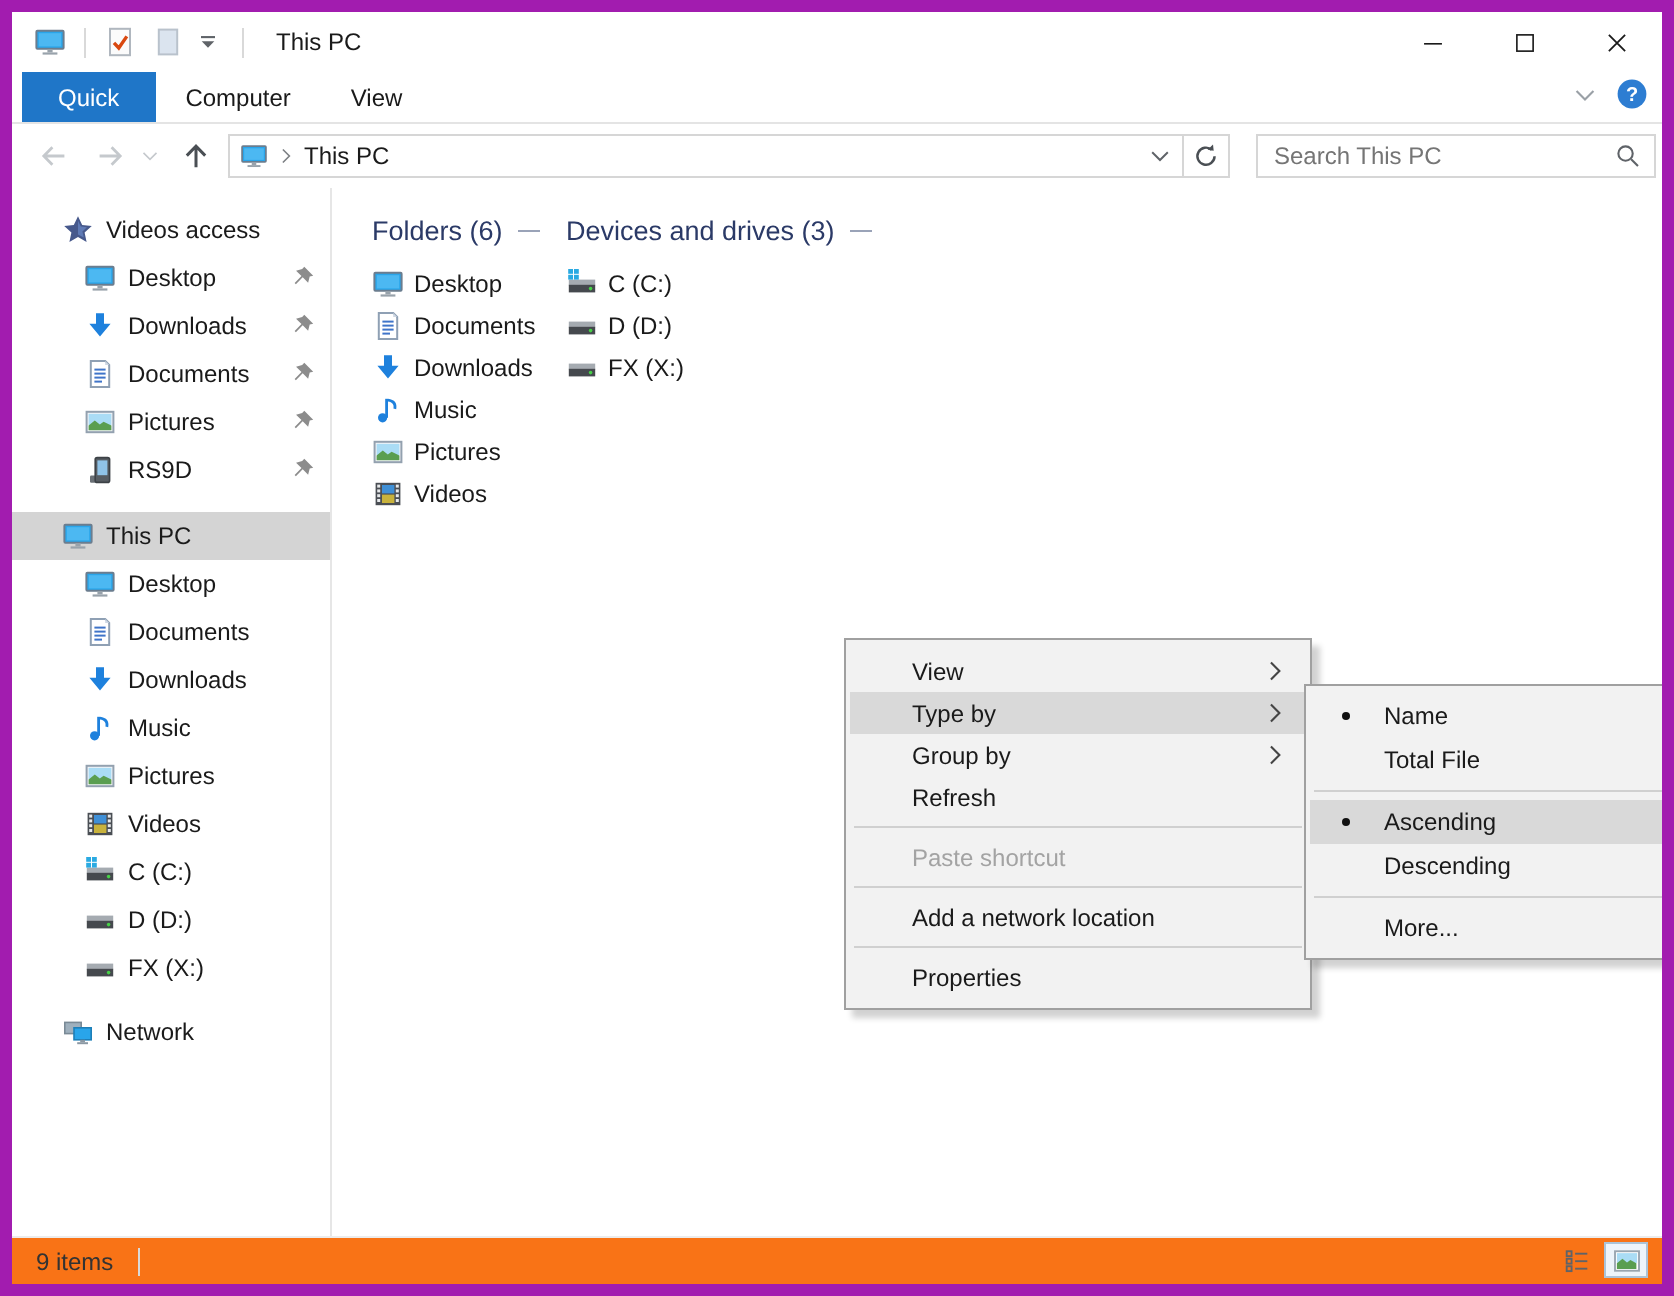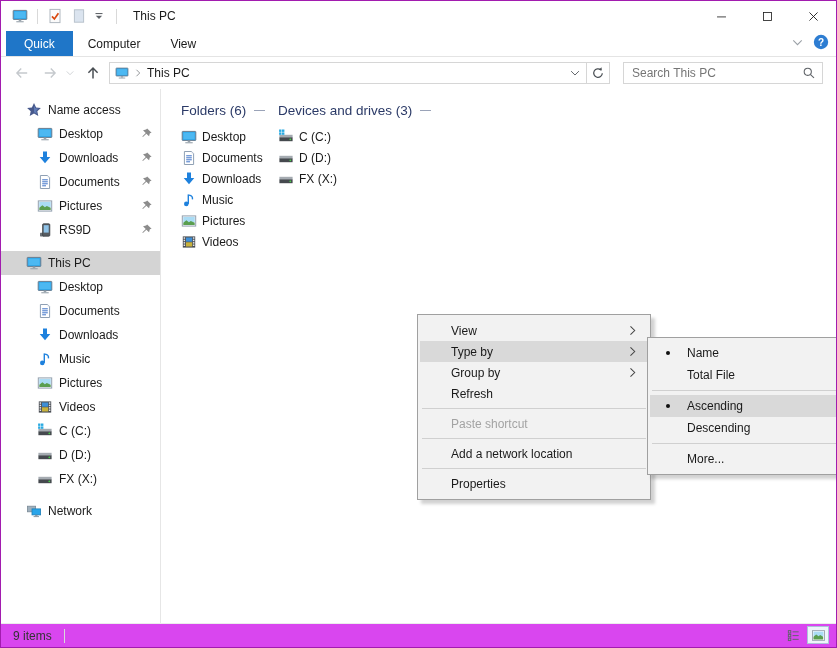--- a/index.html
+++ b/index.html
@@ -1,16 +1,16 @@
 <!DOCTYPE html>
 <html><head>
 <meta charset="utf-8">
 <style>
   html,body{margin:0;padding:0;background:#fff;}
-  .window{position:relative;width:837px;height:648px;box-sizing:border-box;border:1px solid #a21caf;
+  .window{position:relative;width:837px;height:648px;box-sizing:border-box;border:6px solid #a21caf;
           background:#fff;font-family:"Liberation Sans",sans-serif;font-size:12px;color:#1a1a1a;overflow:hidden;}
   svg{display:block;}
   .icon16{width:16px;height:16px;flex:none;}
   .icon14{width:14px;height:14px;flex:none;}
 
   
   .titlebar{position:absolute;top:0;left:0;right:0;height:30px;display:flex;align-items:center;}
   .qat{display:flex;align-items:center;padding-left:9px;}
   .qat-sep{width:1px;height:15px;background:#d9d9d9;margin:0 7px;}
   .qat-btn{display:flex;align-items:center;justify-content:center;width:20px;height:22px;}
@@ -69,21 +69,21 @@
   .cm-item .arrow{margin-left:auto;width:13px;height:13px;color:#454545;}
   .cm-item.hl{background:#d9d9d9;}
   .cm-item.disabled{color:#a3a3a3;}
   .menu-sep{height:1px;background:#d0d0d0;margin:4px 2px;}
   .submenu{left:646px;top:336px;width:210px;padding:4px 2px;z-index:6;}
   .sm-item{position:relative;height:22px;display:flex;align-items:center;padding-left:37px;}
   .sm-item.hl{background:#d9d9d9;}
   .sm-item .bullet{position:absolute;left:16px;top:9px;width:4px;height:4px;border-radius:50%;background:#111;}
 
   
-  .statusbar{position:absolute;left:0;right:0;bottom:0;height:23px;border-top:1px solid #ececec;background:#d946ef;
+  .statusbar{position:absolute;left:0;right:0;bottom:0;height:23px;border-top:1px solid #ececec;background:#f97316;
              display:flex;align-items:center;margin-top:44px;}
   .status-count{margin-left:12px;color:#333;}
   .status-sep{width:1px;height:14px;background:#d9d9d9;margin-left:12px;}
   .status-views{position:absolute;right:7px;top:2px;display:flex;gap:3px;}
   .view-btn{width:22px;height:18px;display:flex;align-items:center;justify-content:center;box-sizing:border-box;}
   .view-btn.active{border:1px solid #abc3d8;background:#eef4fa;}
   .view-btn svg{width:15px;height:15px;}
 </style>
 </head>
 <body>
@@ -337,21 +337,21 @@
           <use href="#i-search"></use>
         </svg>
     </div>
   </div>
 
   <div class="sidebar">
     <div class="side-item lvl0">
       <svg class="icon16">
           <use href="#i-star"></use>
         </svg>
-      <span class="label">Name access</span>
+      <span class="label">Videos access</span>
     </div>
     <div class="side-item lvl1">
       <svg class="icon16">
           <use href="#i-monitor"></use>
         </svg>
       <span class="label">Desktop</span>
       <svg class="pin">
           <use href="#i-pin"></use>
         </svg>
     </div>

